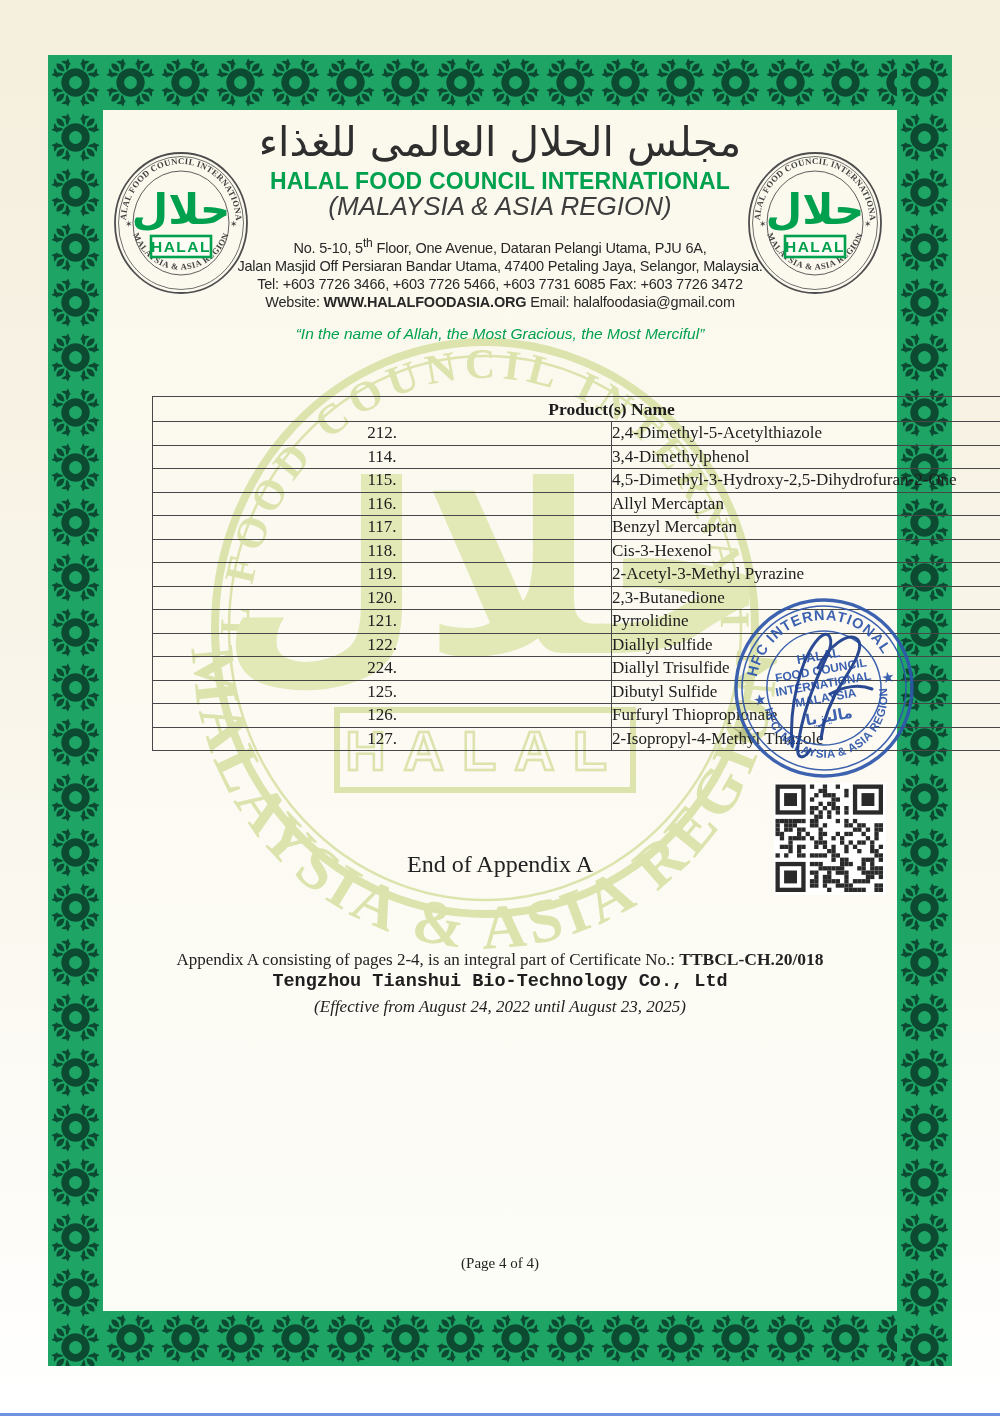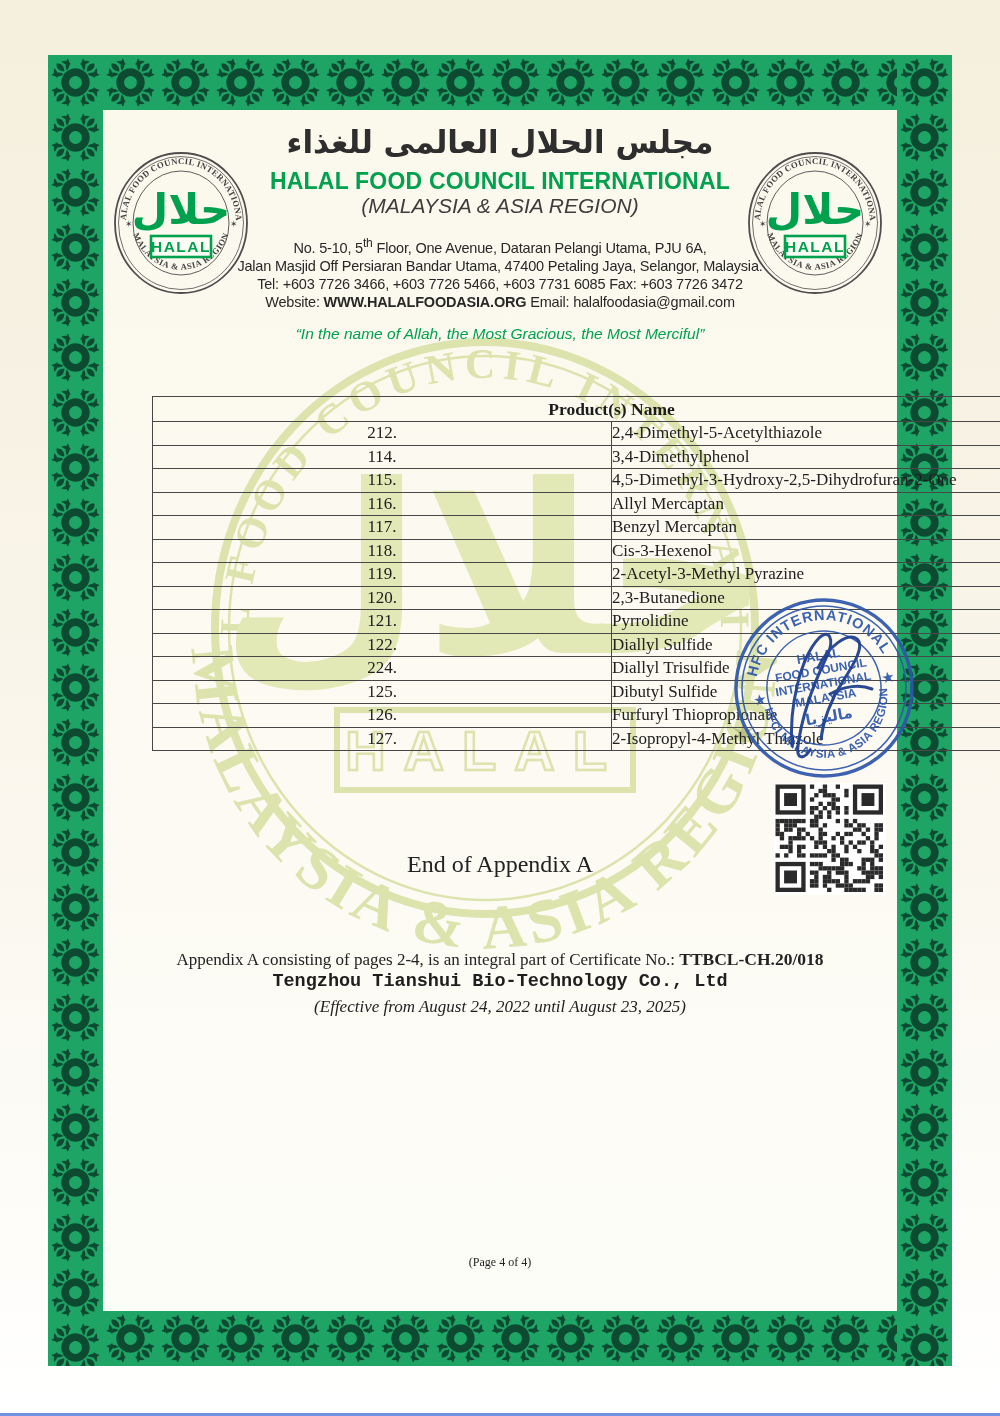--- a/index.html
+++ b/index.html
@@ -14,23 +14,23 @@
   .band.v{flex-direction:column;}
   #band-top{left:103px;top:55px;width:794px;height:55px;}
   #band-bottom{left:103px;top:1311px;width:794px;height:55px;}
   #band-left{left:48px;top:55px;width:55px;height:1311px;}
   #band-right{left:897px;top:55px;width:55px;height:1311px;}
   .motif{width:55px;height:55px;flex:0 0 auto;display:block;}
   #inner-panel{position:absolute;left:103px;top:110px;width:794px;height:1201px;
     background:linear-gradient(180deg,#fbf8ec 0%,#fcfaf2 55%,#fdfdf8 100%);z-index:0;}
   
   #header-block{position:absolute;left:150px;right:150px;top:122px;text-align:center;z-index:3;}
-  .arabic-title{font-family:"DejaVu Sans",sans-serif;font-size:31px;font-weight:700;color:#2e2e2e;line-height:40px;direction:rtl;}
+  .arabic-title{font-family:"DejaVu Sans",sans-serif;font-size:41px;font-weight:400;color:#2e2e2e;line-height:40px;direction:rtl;}
   .org-name{font-family:"Liberation Sans",sans-serif;font-size:23px;font-weight:700;color:var(--accent-green,#00a14e);line-height:26px;margin-top:6px;letter-spacing:.2px;}
-  .region-line{font-family:"Liberation Sans",sans-serif;font-style:italic;font-size:21px;color:#3d3d3d;line-height:24px;}
+  .region-line{font-family:"Liberation Sans",sans-serif;font-style:italic;font-size:26px;color:#3d3d3d;line-height:24px;}
   .addr{font-family:"Liberation Sans",sans-serif;font-size:14.5px;color:#282828;line-height:18px;letter-spacing:-0.2px;}
   .addr b{font-weight:700;margin-top:16px;}
   .addr-first{margin-top:16px;}
   .quote-line{font-family:"Liberation Sans",sans-serif;font-style:italic;font-size:15.5px;color:var(--accent-green,#00a14e);line-height:20px;margin-top:13px;}
   .logo{position:absolute;top:150px;z-index:3;}
   #logo-left{left:111px;}
   #logo-right{left:745px;}
   
   #watermark{position:absolute;left:155px;top:318px;z-index:1;}
   
@@ -43,21 +43,21 @@
   
   #stamp{position:absolute;left:732px;top:596px;z-index:4;}
   #qr-box{position:absolute;left:774px;top:783px;z-index:4;}
   
   .centered-line{position:absolute;left:103px;right:103px;text-align:center;z-index:3;}
   #end-line{top:851px;font-size:24px;color:#222;}
   #appendix-line{top:949px;font-size:17px;color:#222;}
   #appendix-line b{font-size:17.5px;}
   #company-line{top:971px;font-size:18.5px;font-weight:700;color:#1e1e1e;font-family:Liberation Mono, monospace;}
   #effective-line{top:997px;font-size:17px;font-style:italic;color:#222;}
-  #page-line{top:1255px;font-size:12px;color:#222;}
+  #page-line{top:1255px;font-size:15px;color:#222;}
   #scan-edge{position:absolute;left:0;bottom:0;width:100%;height:3px;background:#4a76d8;opacity:.8;z-index:5;}
   svg text{user-select:none;}
 </style>
 </head>
 <body>
 
 <svg width="0" height="0" style="position:absolute" aria-hidden="true">
   <defs>
     <g id="cl">
       <path d="M28,12C24.2,8.2 24.2,3.4 28,0.8C31.8,3.4 31.8,8.2 28,12Z"></path>

